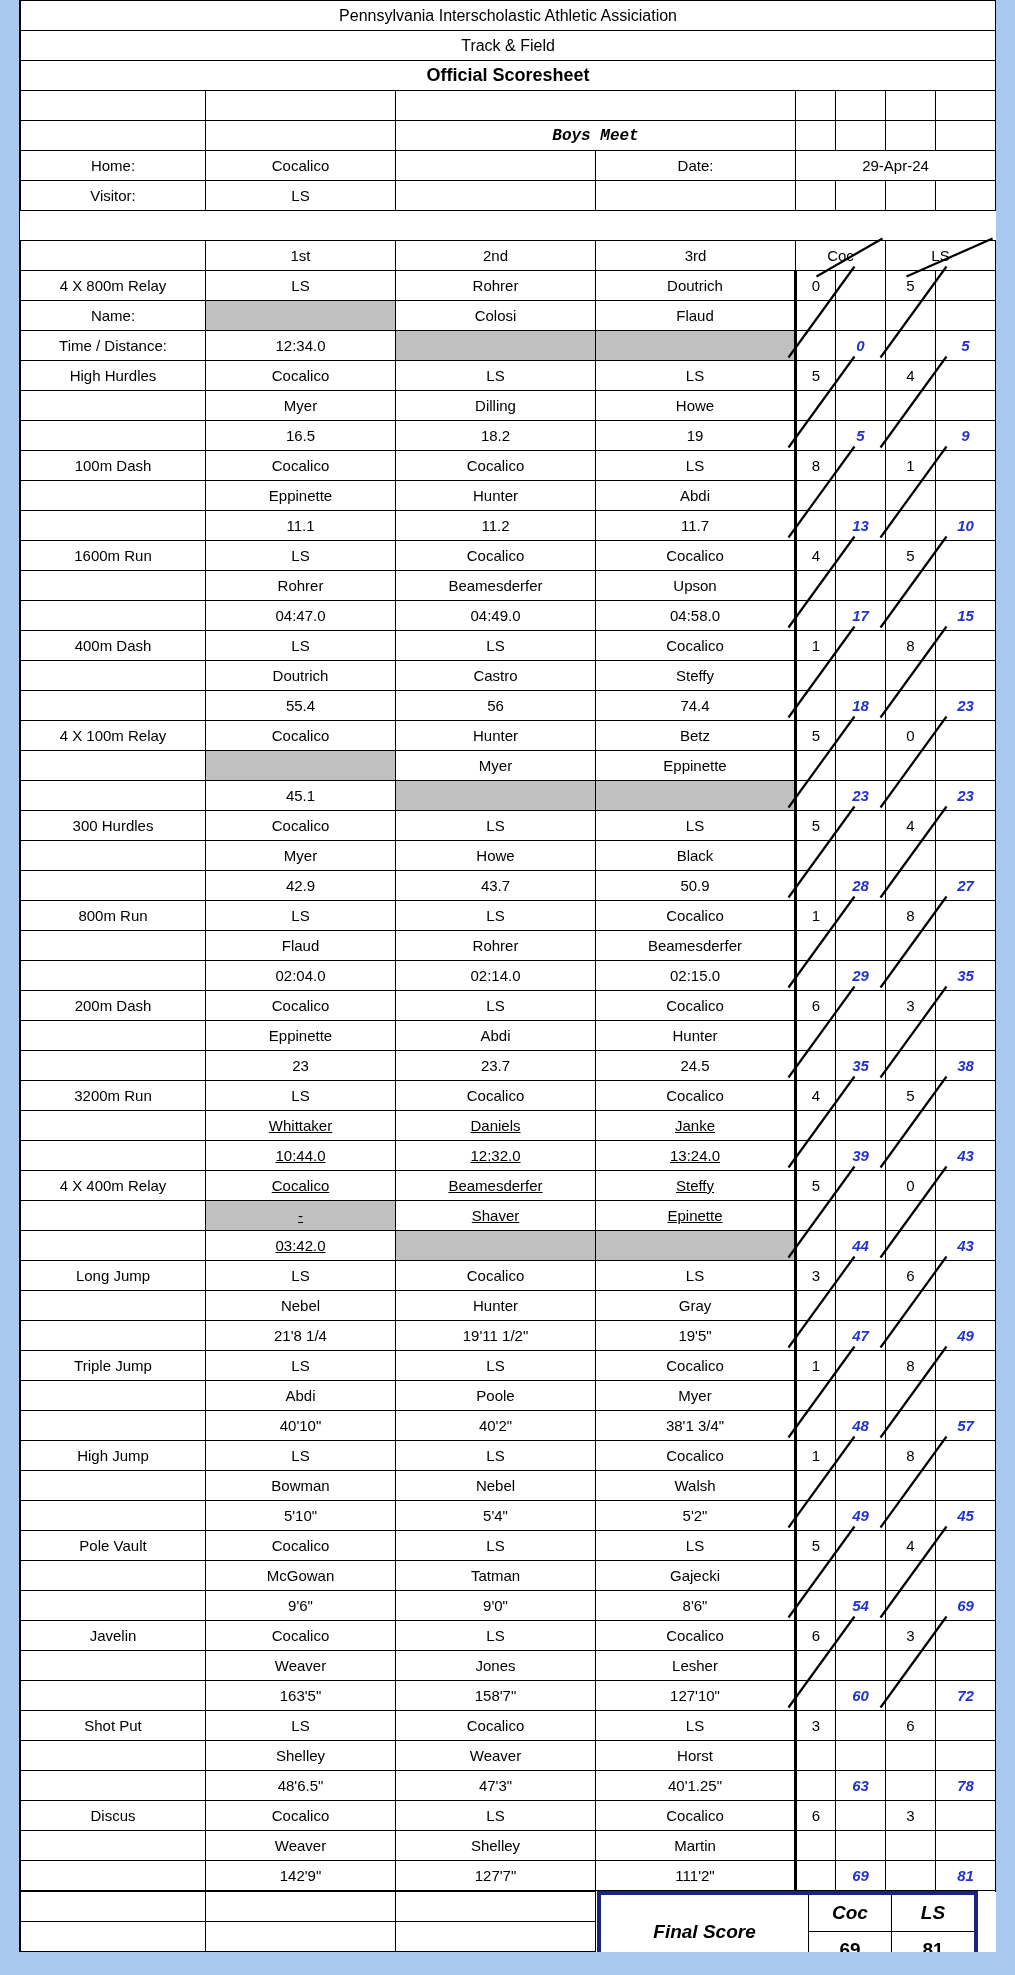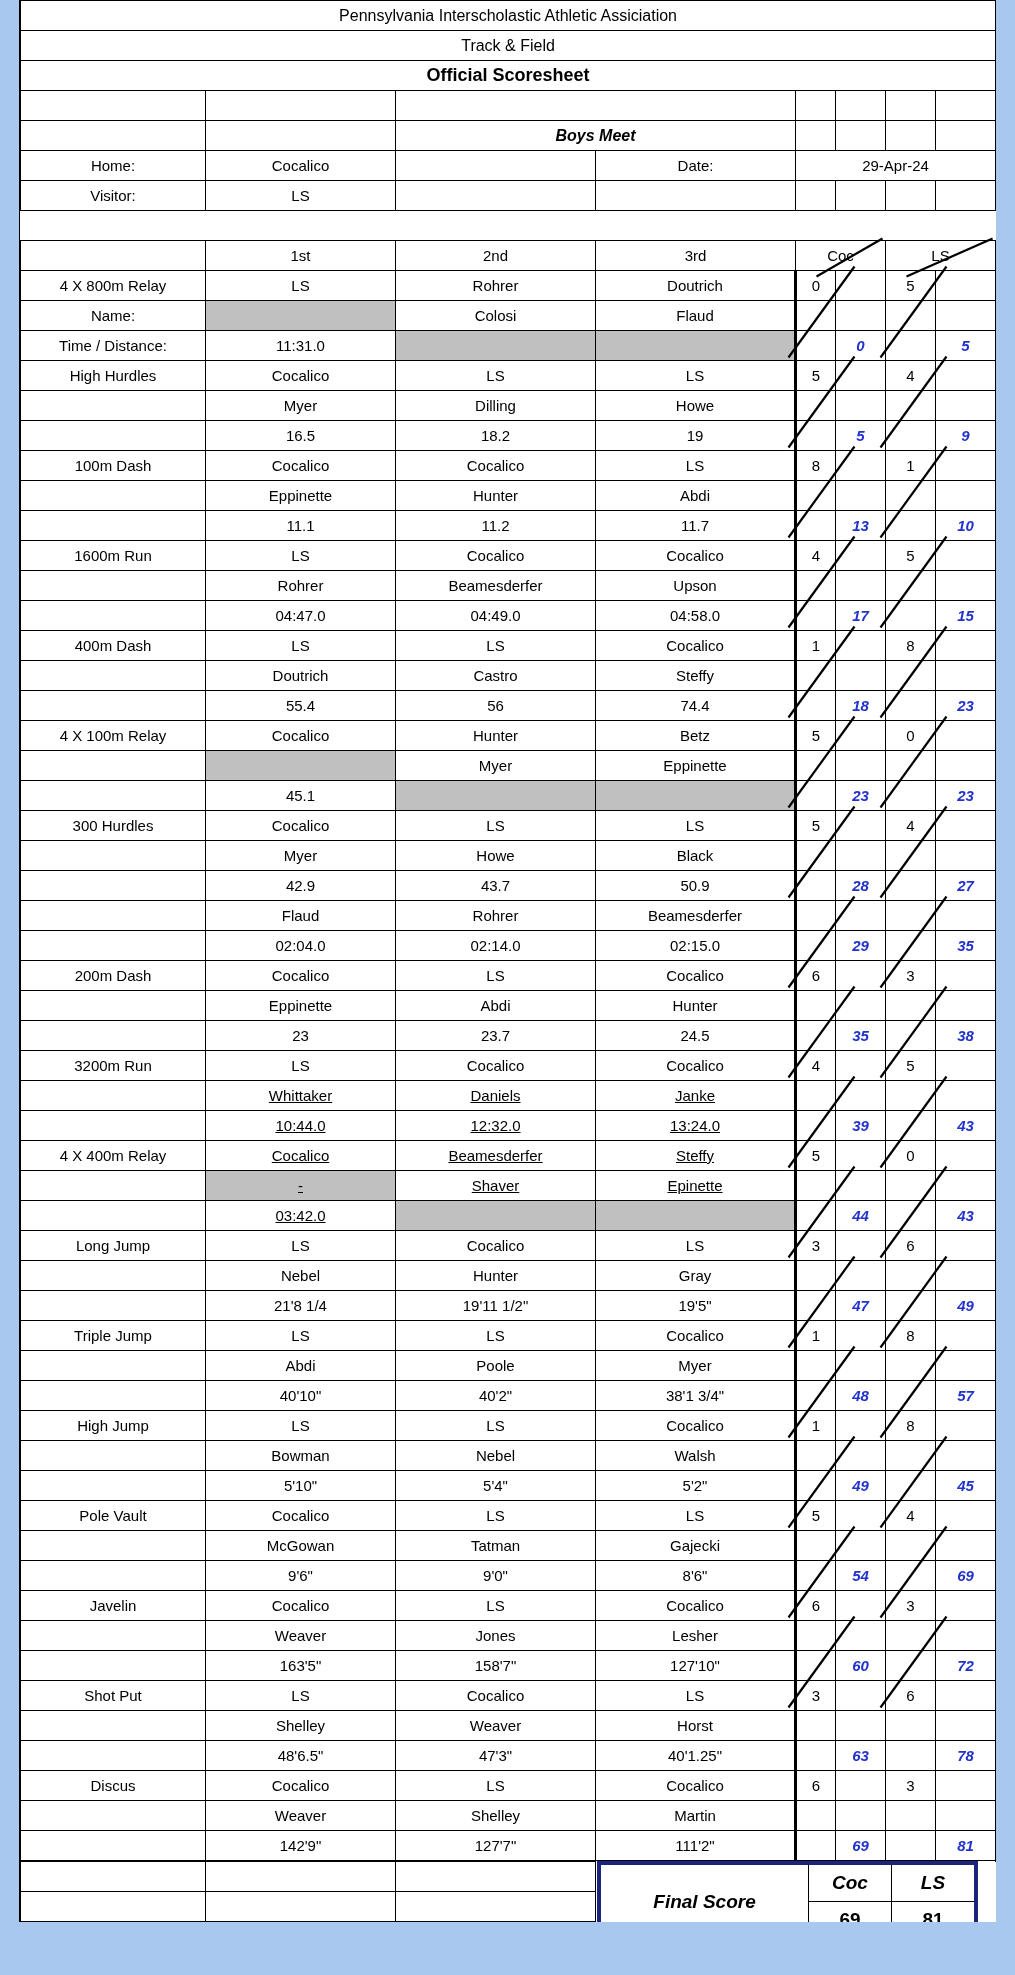--- a/index.html
+++ b/index.html
@@ -29,21 +29,21 @@
     padding:0 4px;
     text-align:center;
     vertical-align:middle;
     overflow:hidden;
     white-space:nowrap;
     background:#fff;
   }
   td.noborder{border:none;background:#fff;}
   .title-main{font-size:16px;margin-left:12px;}
   .title-bold{font-weight:bold;font-size:18px;}
-  .boysmeet{font-weight:bold;font-style:italic;font-size:16px;}
+  .boysmeet{font-weight:bold;font-style:italic;font-size:16px;font-family:Liberation Mono, monospace;}
   .lbl{text-align:right;padding-right:6px;}
   .lft{text-align:left;padding-left:6px;}
   .gray{background:#c0c0c0 !important;}
   .pts{font-style:italic;color:#2233cc;font-weight:bold;}
   .und{text-decoration:underline;}
   .thickleft{border-left:3px solid #000 !important;}
   
   col.c0{width:185px;}
   col.c1{width:190px;}
   col.c2{width:200px;}
@@ -173,21 +173,21 @@
           <td class="gray"></td>
           <td>Colosi</td>
           <td>Flaud</td>
           <td class="thickleft"></td>
           <td></td>
           <td></td>
           <td></td>
         </tr>
         <tr>
           <td class="lbl">Time / Distance:</td>
-          <td>11:31.0</td>
+          <td>12:34.0</td>
           <td class="gray"></td>
           <td class="gray"></td>
           <td class="thickleft"></td>
           <td class="pts">0</td>
           <td></td>
           <td class="pts">5</td>
         </tr>
         <tr>
           <td class="lft">High Hurdles</td>
           <td>Cocalico</td>
@@ -360,20 +360,30 @@
         </tr>
         <tr>
           <td class="lbl"></td>
           <td>42.9</td>
           <td>43.7</td>
           <td>50.9</td>
           <td class="thickleft"></td>
           <td class="pts">28</td>
           <td></td>
           <td class="pts">27</td>
+        </tr>
+        <tr>
+          <td class="lft">800m Run</td>
+          <td>LS</td>
+          <td>LS</td>
+          <td>Cocalico</td>
+          <td class="thickleft">1</td>
+          <td></td>
+          <td>8</td>
+          <td></td>
         </tr>
         <tr>
           <td class="lbl"></td>
           <td>Flaud</td>
           <td>Rohrer</td>
           <td>Beamesderfer</td>
           <td class="thickleft"></td>
           <td></td>
           <td></td>
           <td></td>

